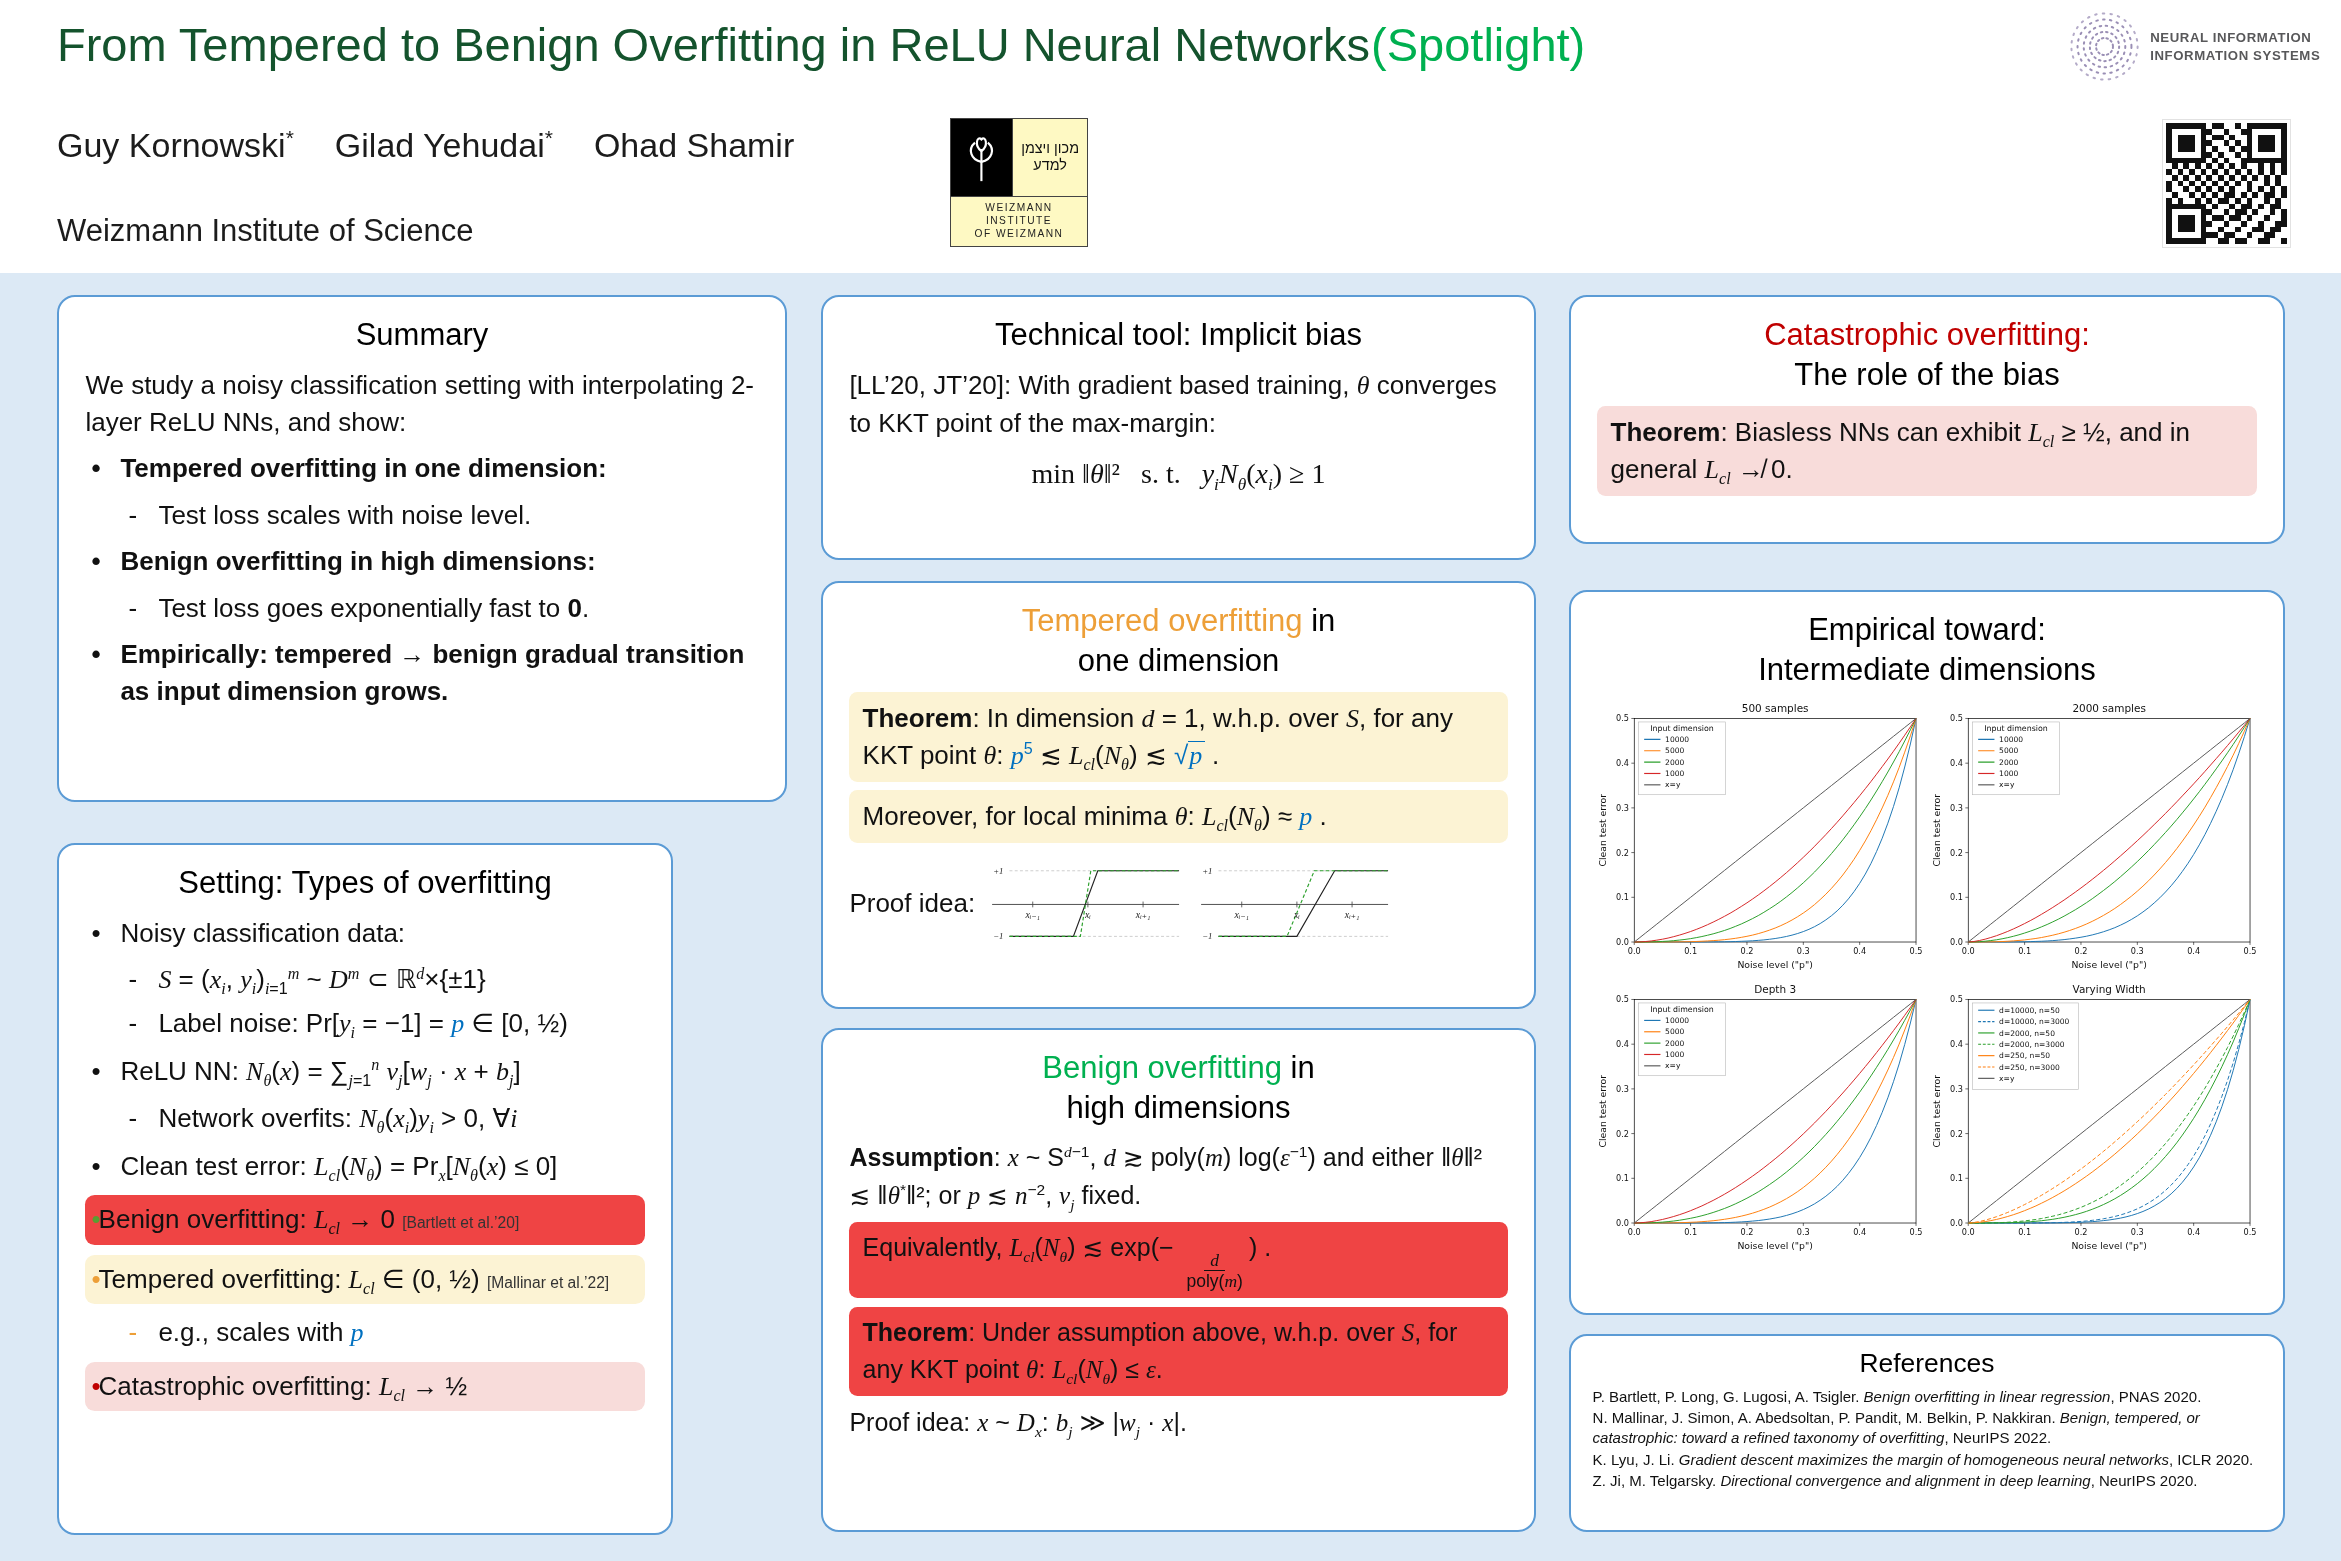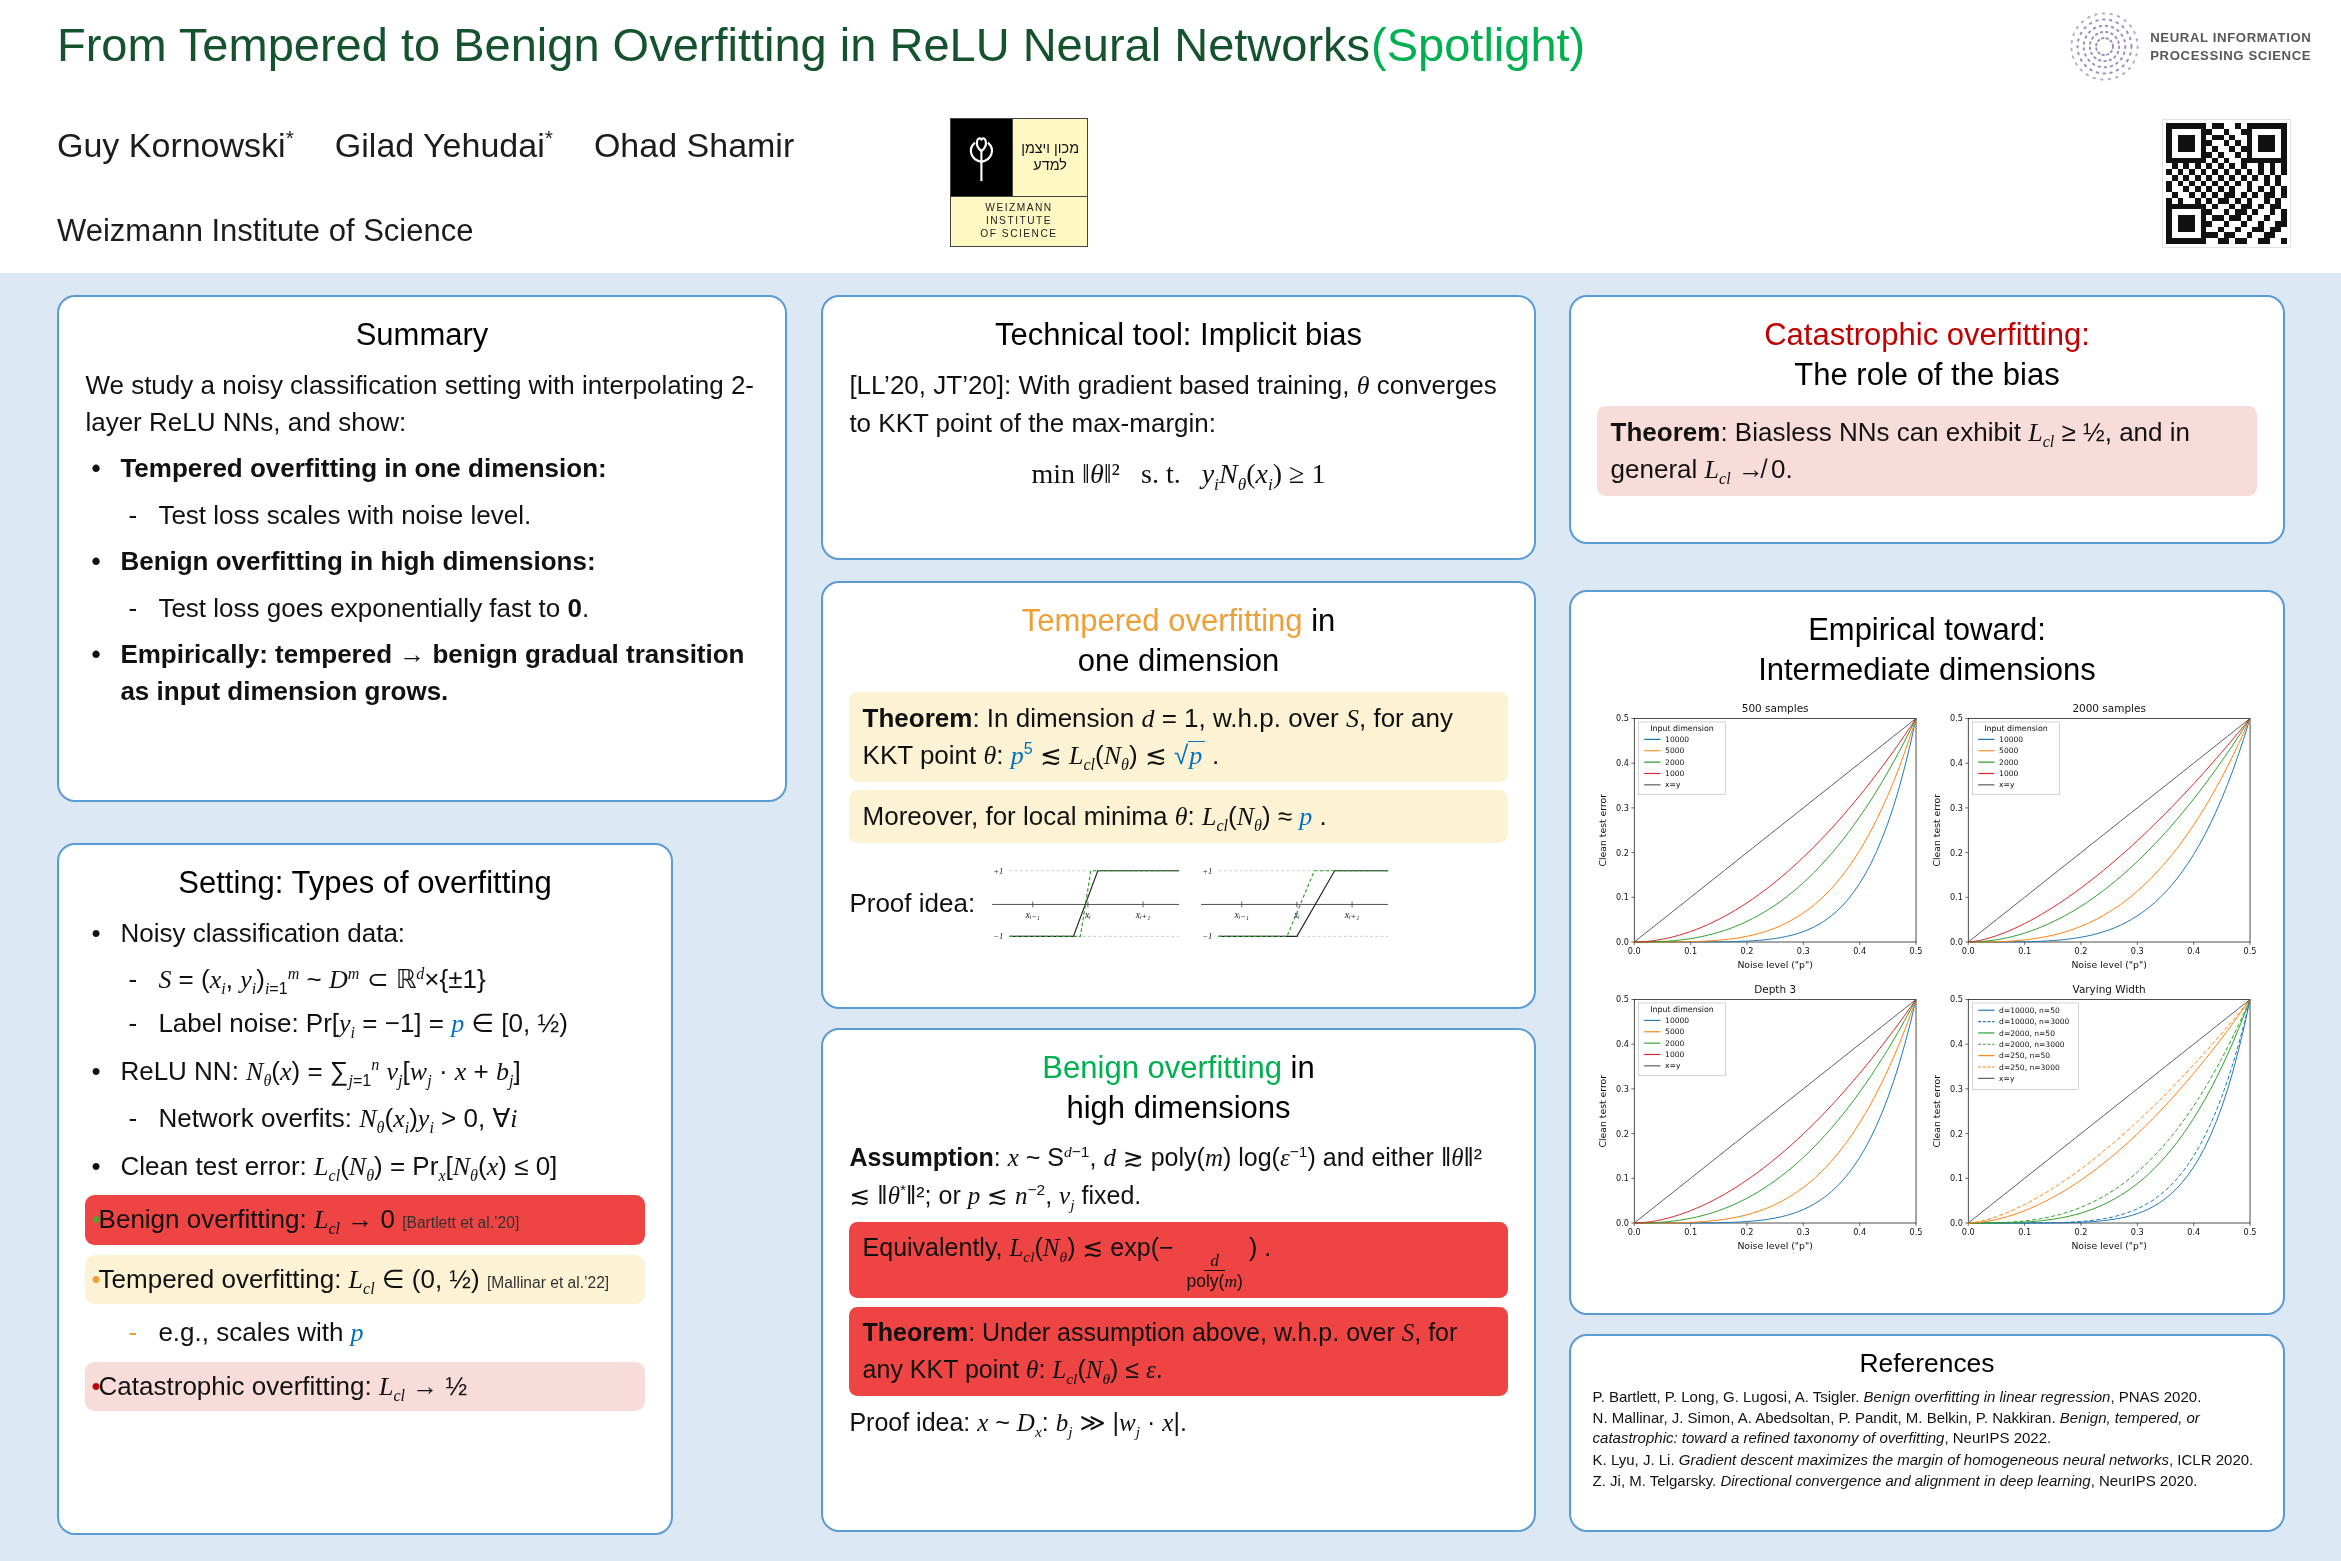--- a/index.html
+++ b/index.html
@@ -116,37 +116,37 @@
           </svg>
         </div>
         <div class="wis-hebrew">
           <div>מכון ויצמן</div>
           <div>למדע</div>
         </div>
       </div>
       <div class="wis-text">
         <div>WEIZMANN</div>
         <div>INSTITUTE</div>
-        <div>OF SCIENCE</div>
+        <div>OF WEIZMANN</div>
       </div>
     </div>
 
     <div class="neurips">
       <svg class="nswirl" viewBox="0 0 100 100" xmlns="http://www.w3.org/2000/svg">
         <g fill="none" stroke="#9a8fb5" stroke-width="2.6" stroke-linecap="round">
           <circle cx="50" cy="50" r="11" stroke-dasharray="2 4"></circle>
           <circle cx="50" cy="50" r="19" stroke-dasharray="2 5"></circle>
           <circle cx="50" cy="50" r="27" stroke-dasharray="2 6"></circle>
           <circle cx="50" cy="50" r="35" stroke-dasharray="2 7"></circle>
           <circle cx="50" cy="50" r="43" stroke-dasharray="2 8" stroke="#b4abc8"></circle>
         </g>
       </svg>
       <div class="ntext">
         <div>NEURAL INFORMATION</div>
-        <div>PROCESSING SCIENCE</div>
+        <div>INFORMATION SYSTEMS</div>
       </div>
     </div>
 
     <div class="qr" id="qr">
         <div class="qd"></div>
         <div class="qd"></div>
         <div class="qd"></div>
         <div class="qd"></div>
         <div class="qd"></div>
         <div class="qd"></div>

